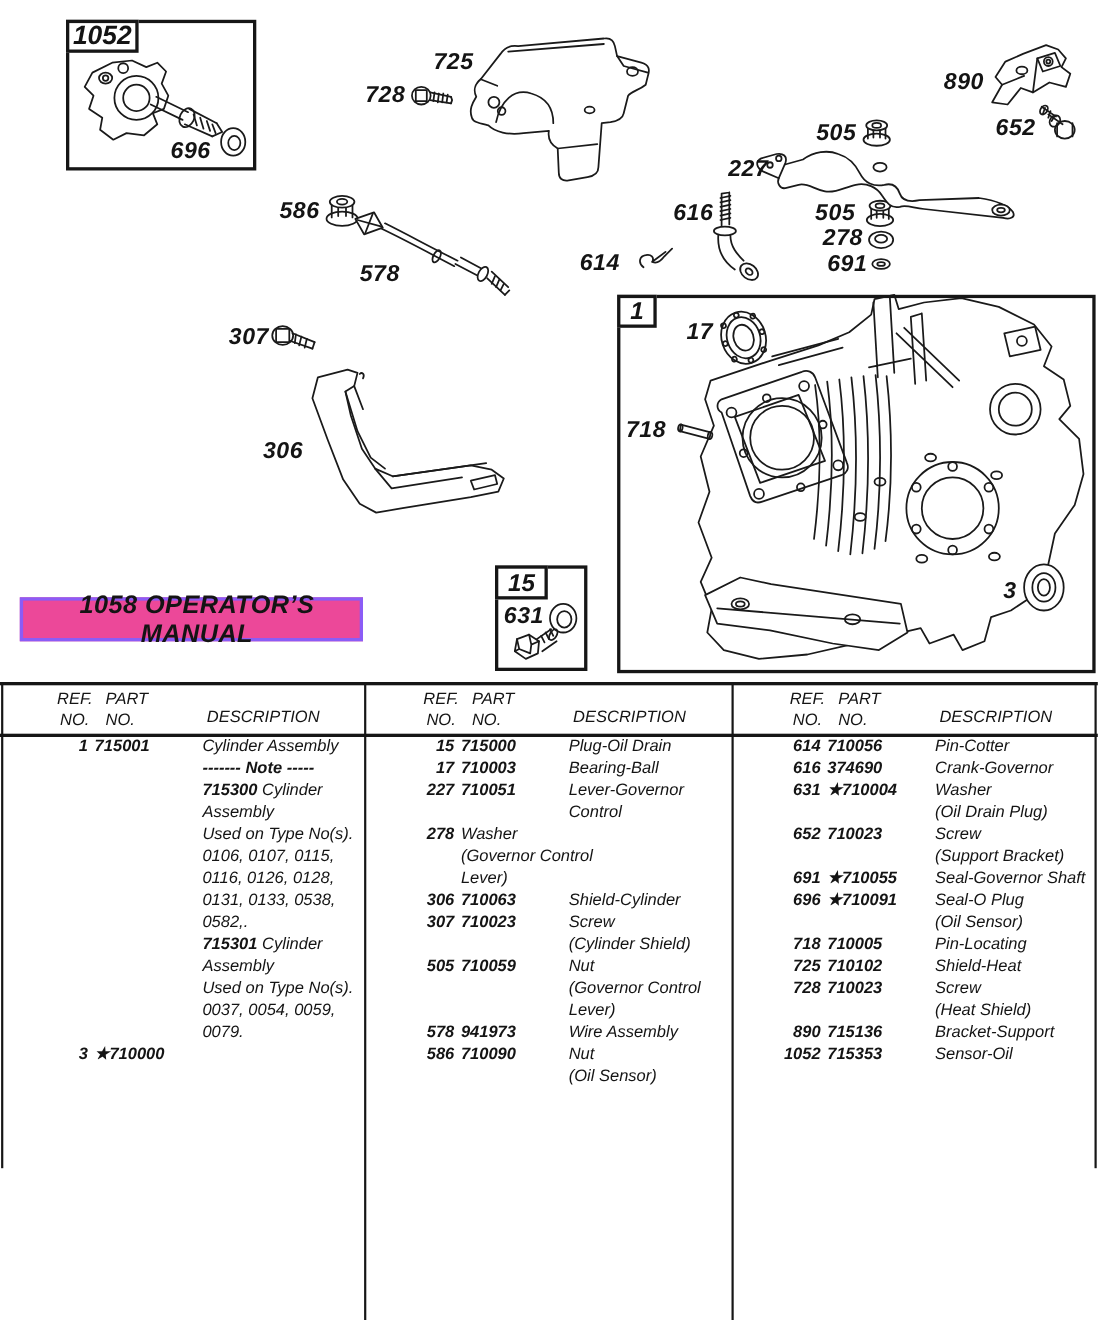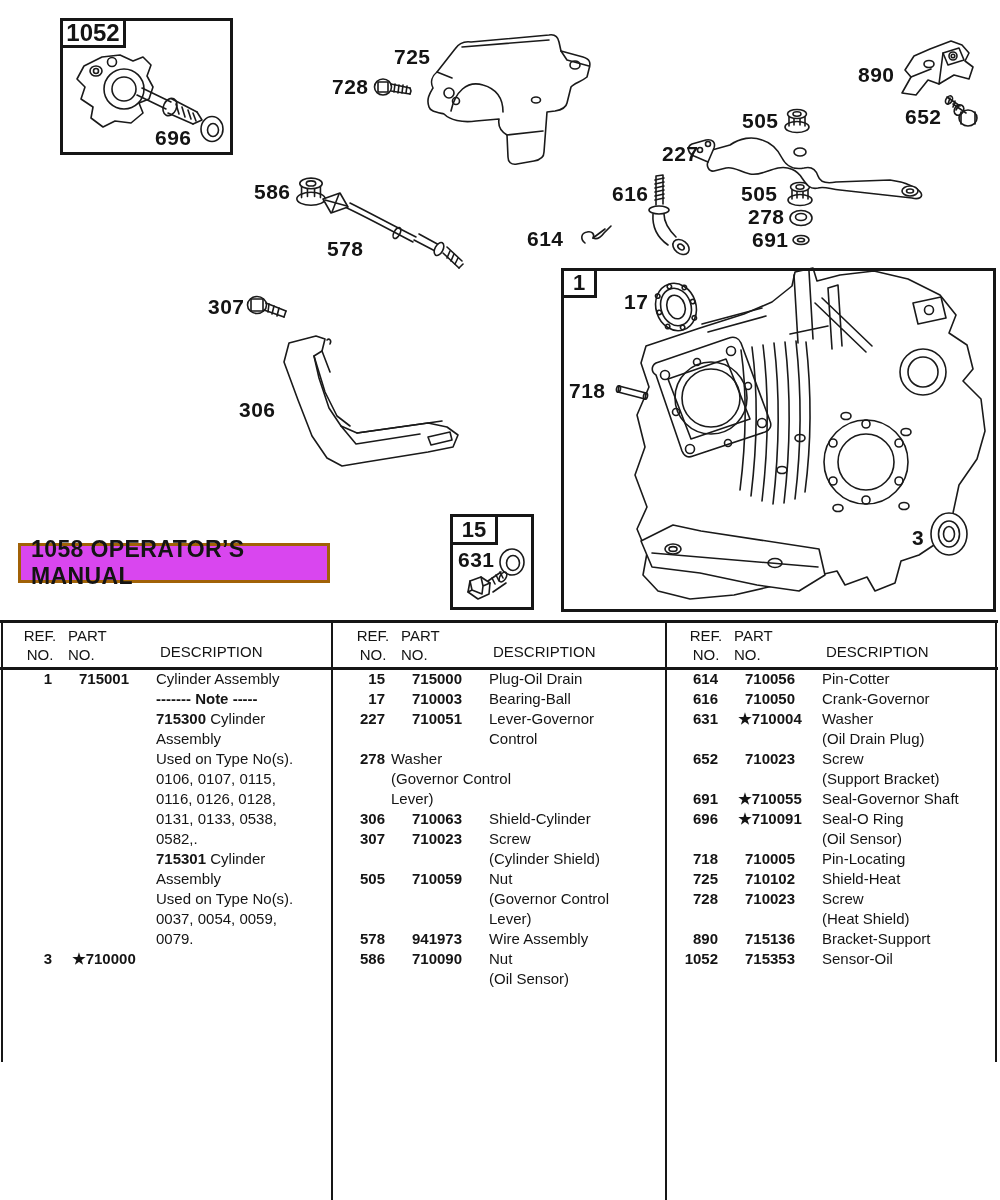--- a/index.html
+++ b/index.html
@@ -1,50 +1,50 @@
 <!DOCTYPE html>
 <html><head>
 <meta charset="utf-8">
 <style>
   html,body{margin:0;padding:0;background:#e8e8e8;}
   .page{position:relative;width:1000px;height:1200px;background:#ffffff;overflow:hidden;
-        font-family:"Liberation Sans",sans-serif;color:#141414;}
+        font-family:"Liberation Sans",sans-serif;color:#141414;font-style:italic;}
   svg.art{position:absolute;left:0;top:0;z-index:1;}
   svg.art *{vector-effect:non-scaling-stroke;}
 
   
   .pbox{position:absolute;border:3px solid #161616;background:transparent;z-index:2;box-sizing:border-box;}
   .corner-label{position:absolute;left:-3px;top:-3px;background:#fff;border:3px solid #161616;
                 display:flex;align-items:center;justify-content:center;font-weight:bold;z-index:3;box-sizing:border-box;}
-  .manual-box{position:absolute;border:3px solid #a16207;background:#d946ef;display:flex;align-items:center;
-              padding-left:10px;font-weight:bold;font-size:23px;letter-spacing:0.4px;z-index:2;box-sizing:border-box;}
+  .manual-box{position:absolute;border:3px solid #8b5cf6;background:#ec4899;display:flex;align-items:center;
+              padding-left:10px;font-weight:bold;font-size:23px;letter-spacing:0.4px;z-index:2;box-sizing:border-box;text-align:center;}
 
   
   .callout{position:absolute;font-weight:bold;font-size:21px;line-height:21px;z-index:4;letter-spacing:0.5px;}
 
   
   .parts-table{position:absolute;left:0;top:620px;width:1000px;height:580px;font-size:15px;z-index:2;}
   .tline{position:absolute;background:#161616;}
   .line-top{left:0;top:0;width:998px;height:3px;}
   .line-head{left:0;top:47px;width:998px;height:3px;}
   .vline1{left:331px;top:0;width:2px;height:580px;}
   .vline2{left:665px;top:0;width:2px;height:580px;}
   .line-left{left:1px;top:0;width:2px;height:442px;}
   .line-right{left:995px;top:0;width:2px;height:442px;}
 
-  .tcol{position:absolute;top:0;width:347px;height:580px;}
+  .tcol{position:absolute;top:0;width:347px;height:580px;margin-left:28px;}
   .tcol.c0{left:0;} .tcol.c1{left:333px;} .tcol.c2{left:666px;}
   .thead{display:flex;padding:6px 0 0 12px;line-height:19px;height:41px;box-sizing:border-box;}
   .h-ref{width:56px;text-align:center;}
   .h-part{width:92px;}
   .h-desc{flex:1;text-align:left;align-self:flex-end;}
   .rows{padding:8px 2px 0 2px;}
   .prow{display:grid;grid-template-columns:50px 92px 1fr;column-gap:6px;}
   .cell-ref{text-align:right;font-weight:bold;line-height:20px;}
-  .cell-part{text-align:center;font-weight:bold;line-height:20px;white-space:pre;}
+  .cell-part{text-align:left;font-weight:bold;line-height:20px;white-space:pre;}
   .cell-desc{line-height:20px;}
   .dline{line-height:20px;white-space:pre;}
   .b{font-weight:bold;}
 </style>
 </head>
 <body>
 
 <div class="page">
 
   <svg class="art" width="1000" height="618" viewBox="0 0 1000 618" fill="none" stroke="#1a1a1a" stroke-width="1.6" stroke-linecap="round" stroke-linejoin="round">
@@ -459,21 +459,21 @@
       <div class="rows">
           <div class="prow">
             <div class="cell-ref">614</div>
             <div class="cell-part">710056</div>
             <div class="cell-desc">
               <div class="dline"><span>Pin-Cotter</span></div>
             </div>
           </div>
           <div class="prow">
             <div class="cell-ref">616</div>
-            <div class="cell-part">710050</div>
+            <div class="cell-part">374690</div>
             <div class="cell-desc">
               <div class="dline"><span>Crank-Governor</span></div>
             </div>
           </div>
           <div class="prow">
             <div class="cell-ref">631</div>
             <div class="cell-part">★710004</div>
             <div class="cell-desc">
               <div class="dline"><span>Washer</span></div>
               <div class="dline"><span>(Oil Drain Plug)</span></div>
@@ -491,21 +491,21 @@
             <div class="cell-ref">691</div>
             <div class="cell-part">★710055</div>
             <div class="cell-desc">
               <div class="dline"><span>Seal-Governor Shaft</span></div>
             </div>
           </div>
           <div class="prow">
             <div class="cell-ref">696</div>
             <div class="cell-part">★710091</div>
             <div class="cell-desc">
-              <div class="dline"><span>Seal-O Ring</span></div>
+              <div class="dline"><span>Seal-O Plug</span></div>
               <div class="dline"><span>(Oil Sensor)</span></div>
             </div>
           </div>
           <div class="prow">
             <div class="cell-ref">718</div>
             <div class="cell-part">710005</div>
             <div class="cell-desc">
               <div class="dline"><span>Pin-Locating</span></div>
             </div>
           </div>

